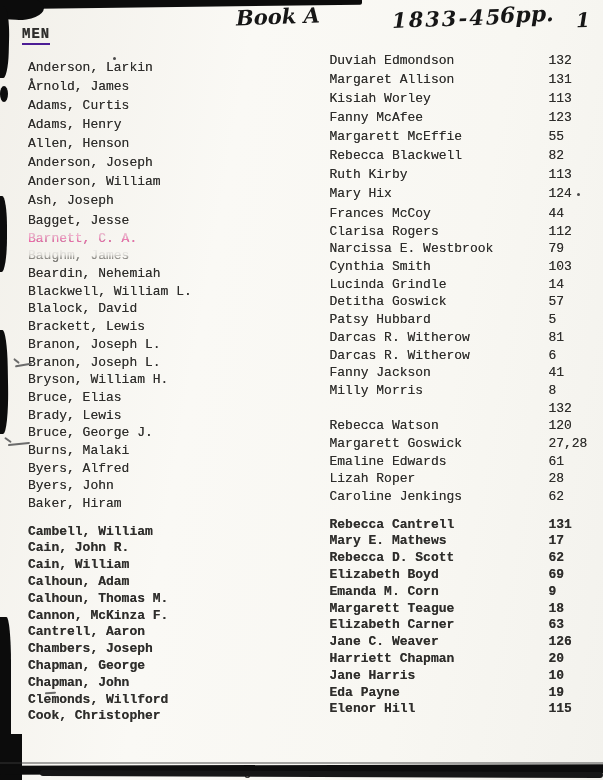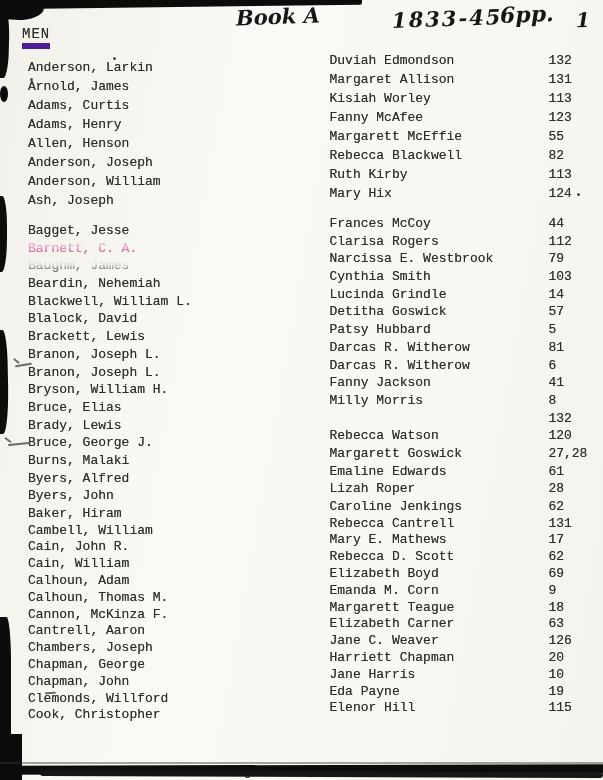--- a/index.html
+++ b/index.html
@@ -14,31 +14,31 @@
   .hand{
     position:absolute;font-family:"DejaVu Serif",serif;font-style:italic;font-weight:700;
     color:#161616;transform:rotate(-2deg);white-space:nowrap;
   }
   #hw-book{left:236px;top:4px;font-size:21px;}
   #hw-years{left:392px;top:6px;font-size:21px;letter-spacing:2px;}
   #hw-pages{left:500px;top:1px;font-size:22px;}
   #hw-pagenum{left:576px;top:8px;font-size:20px;}
   
   #men-title{
-    position:absolute;left:22px;top:26px;font-size:14px;font-weight:normal;
-    letter-spacing:1px;border-bottom:6px solid #4c1d95;padding-bottom:1px;
+    position:absolute;left:22px;top:26px;font-size:14px;font-weight:bold;
+    letter-spacing:1px;border-bottom:2px solid #4c1d95;padding-bottom:1px;
   }
   
   #records{position:absolute;left:28px;top:58px;width:572px;font-size:13px;}
   .group{display:block;}
   .row{display:flex;white-space:nowrap;gap:40px;}
   .g1 .row{height:19px;line-height:19px;}
-  .g2{margin-top:12px;}
+  .g2{margin-top:2px;}
   .g2 .row{height:17.7px;line-height:17.7px;}
-  .g3{}
+  .g3{margin-top:11px;font-weight:bold;}
   .g3 .row{height:16.8px;line-height:16.8px;}
   .man{width:304px;overflow:hidden;}
   .woman{width:208px;overflow:hidden;}
   .num{width:60px;}
   .woman,.num{transform:translateY(-7px);}
   
   .fade-partial{color:#ec4899;opacity:.8;
     -webkit-mask-image:linear-gradient(to bottom,rgba(0,0,0,.35) 0%,rgba(0,0,0,.55) 40%,#000 62%);
     mask-image:linear-gradient(to bottom,rgba(0,0,0,.35) 0%,rgba(0,0,0,.55) 40%,#000 62%);}
   .fade-heavy{color:#575550;opacity:.85;

